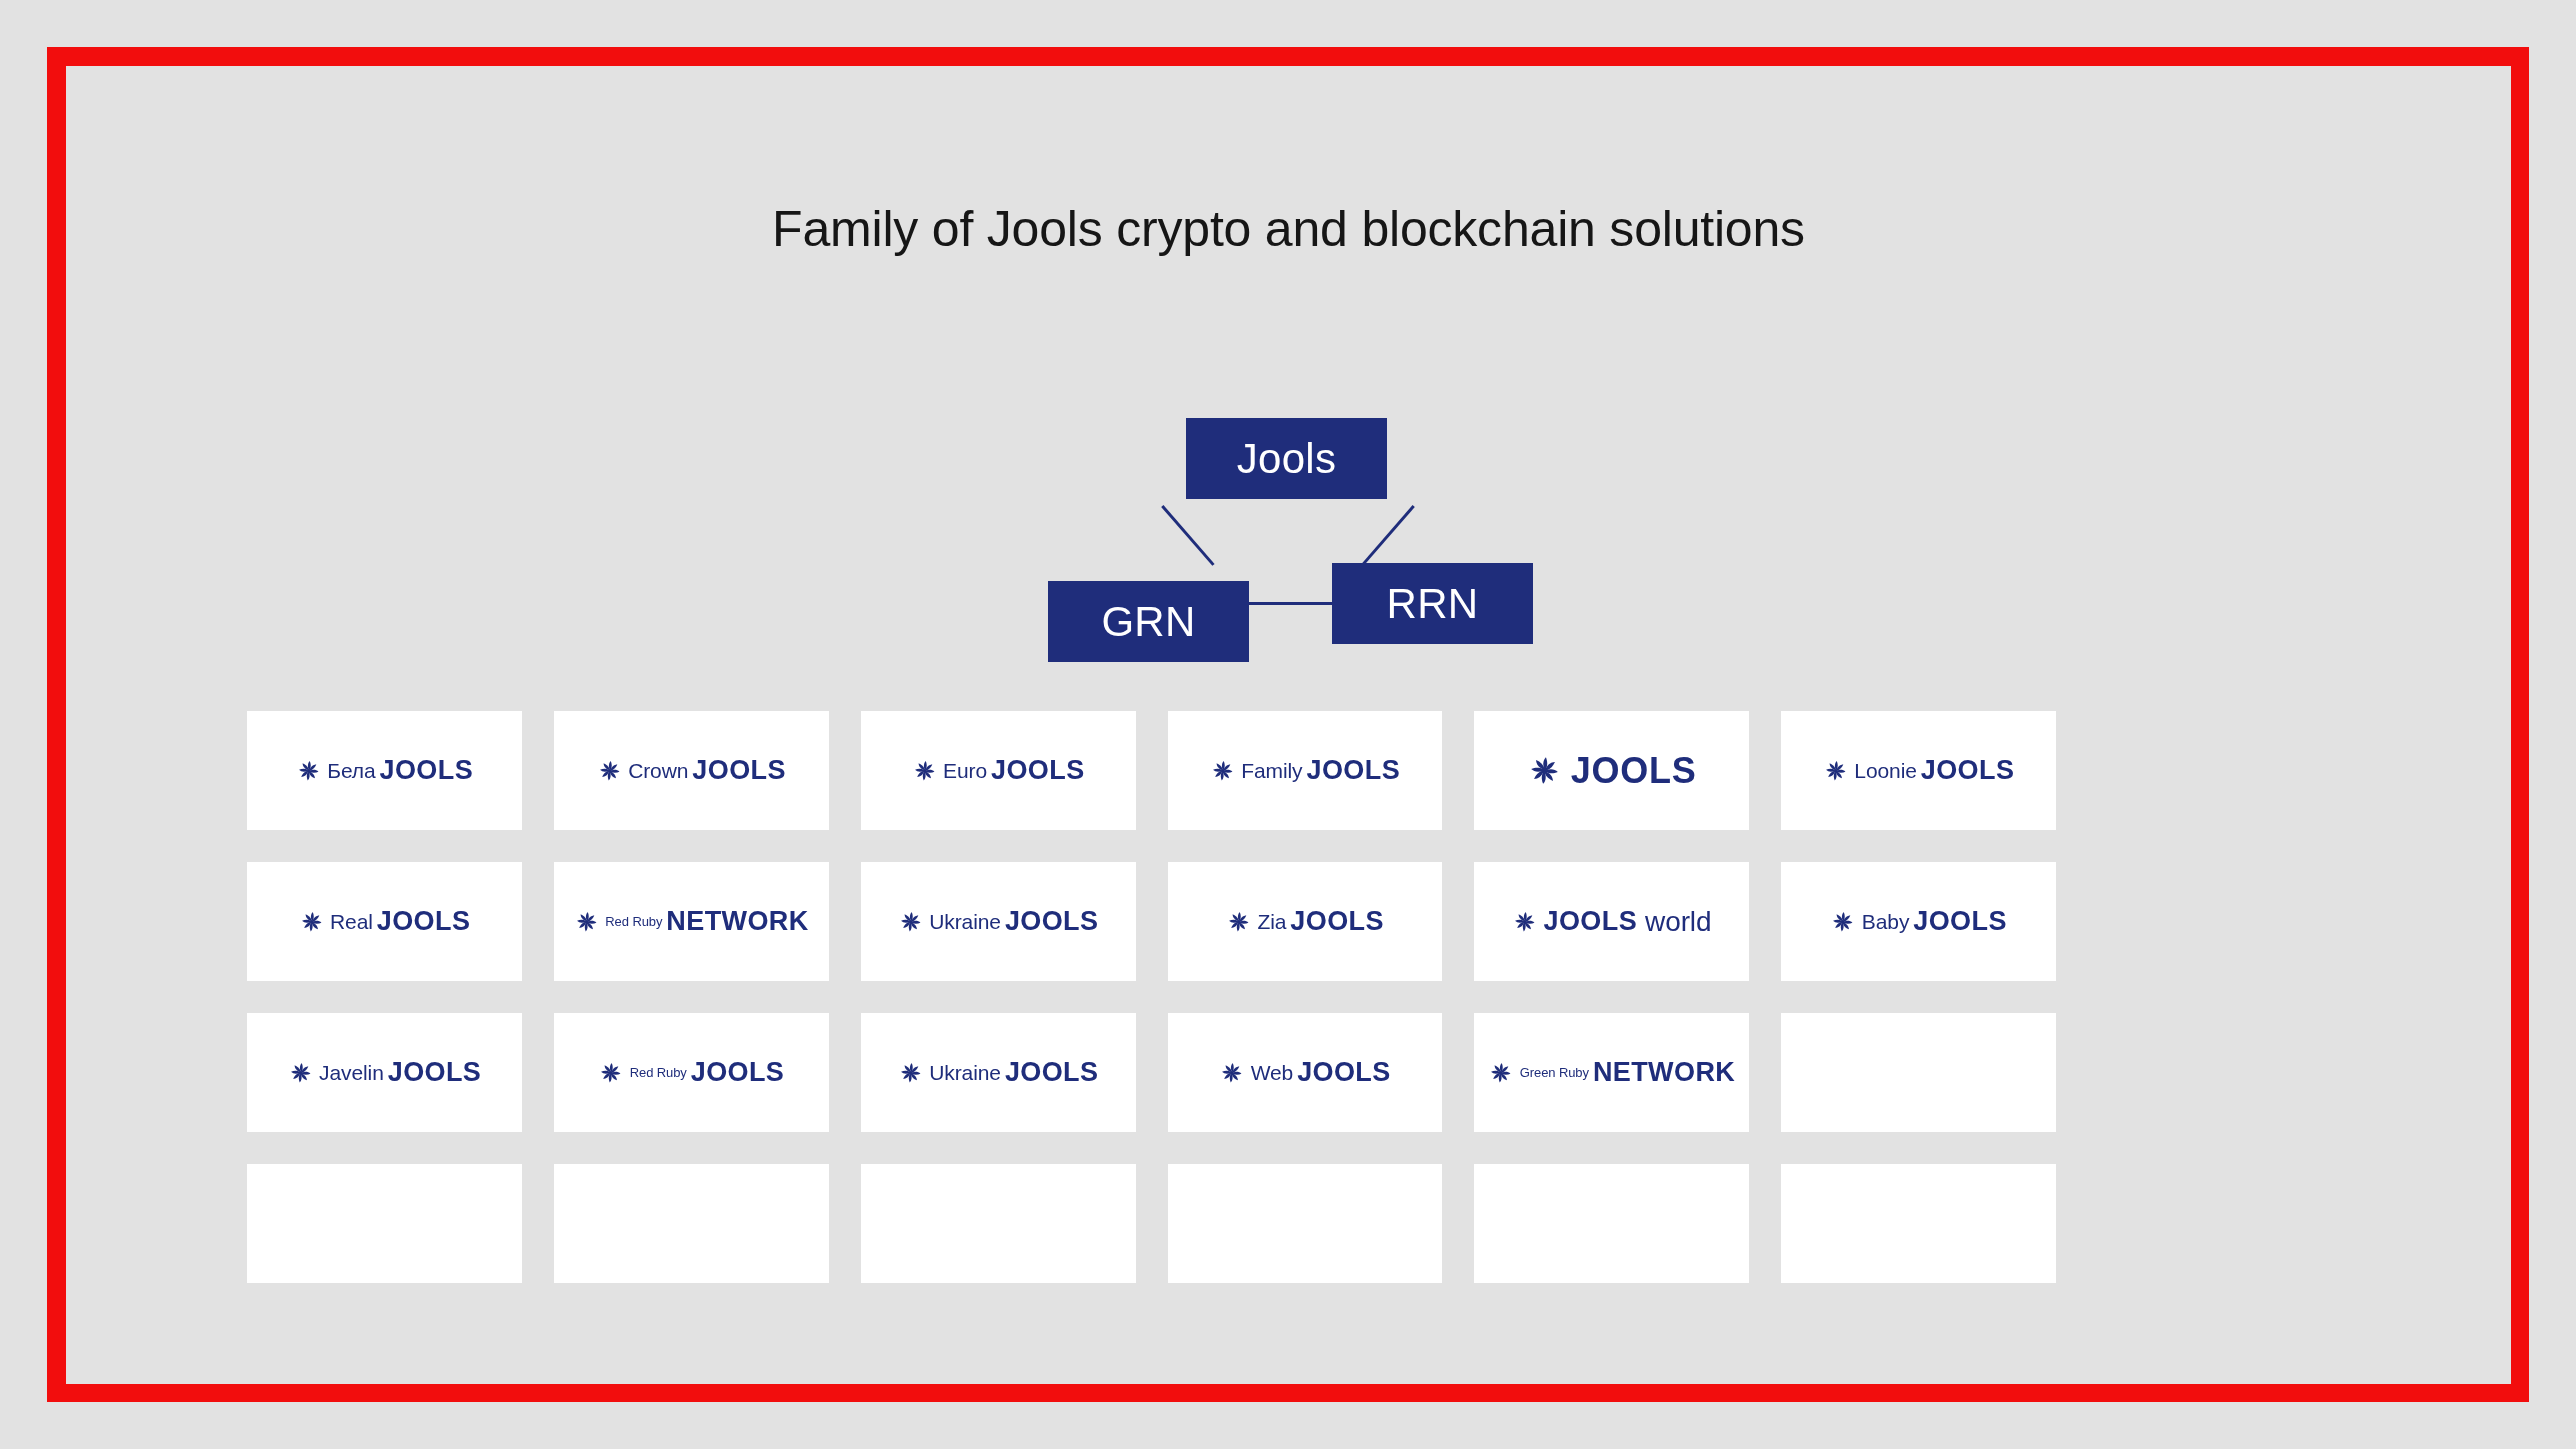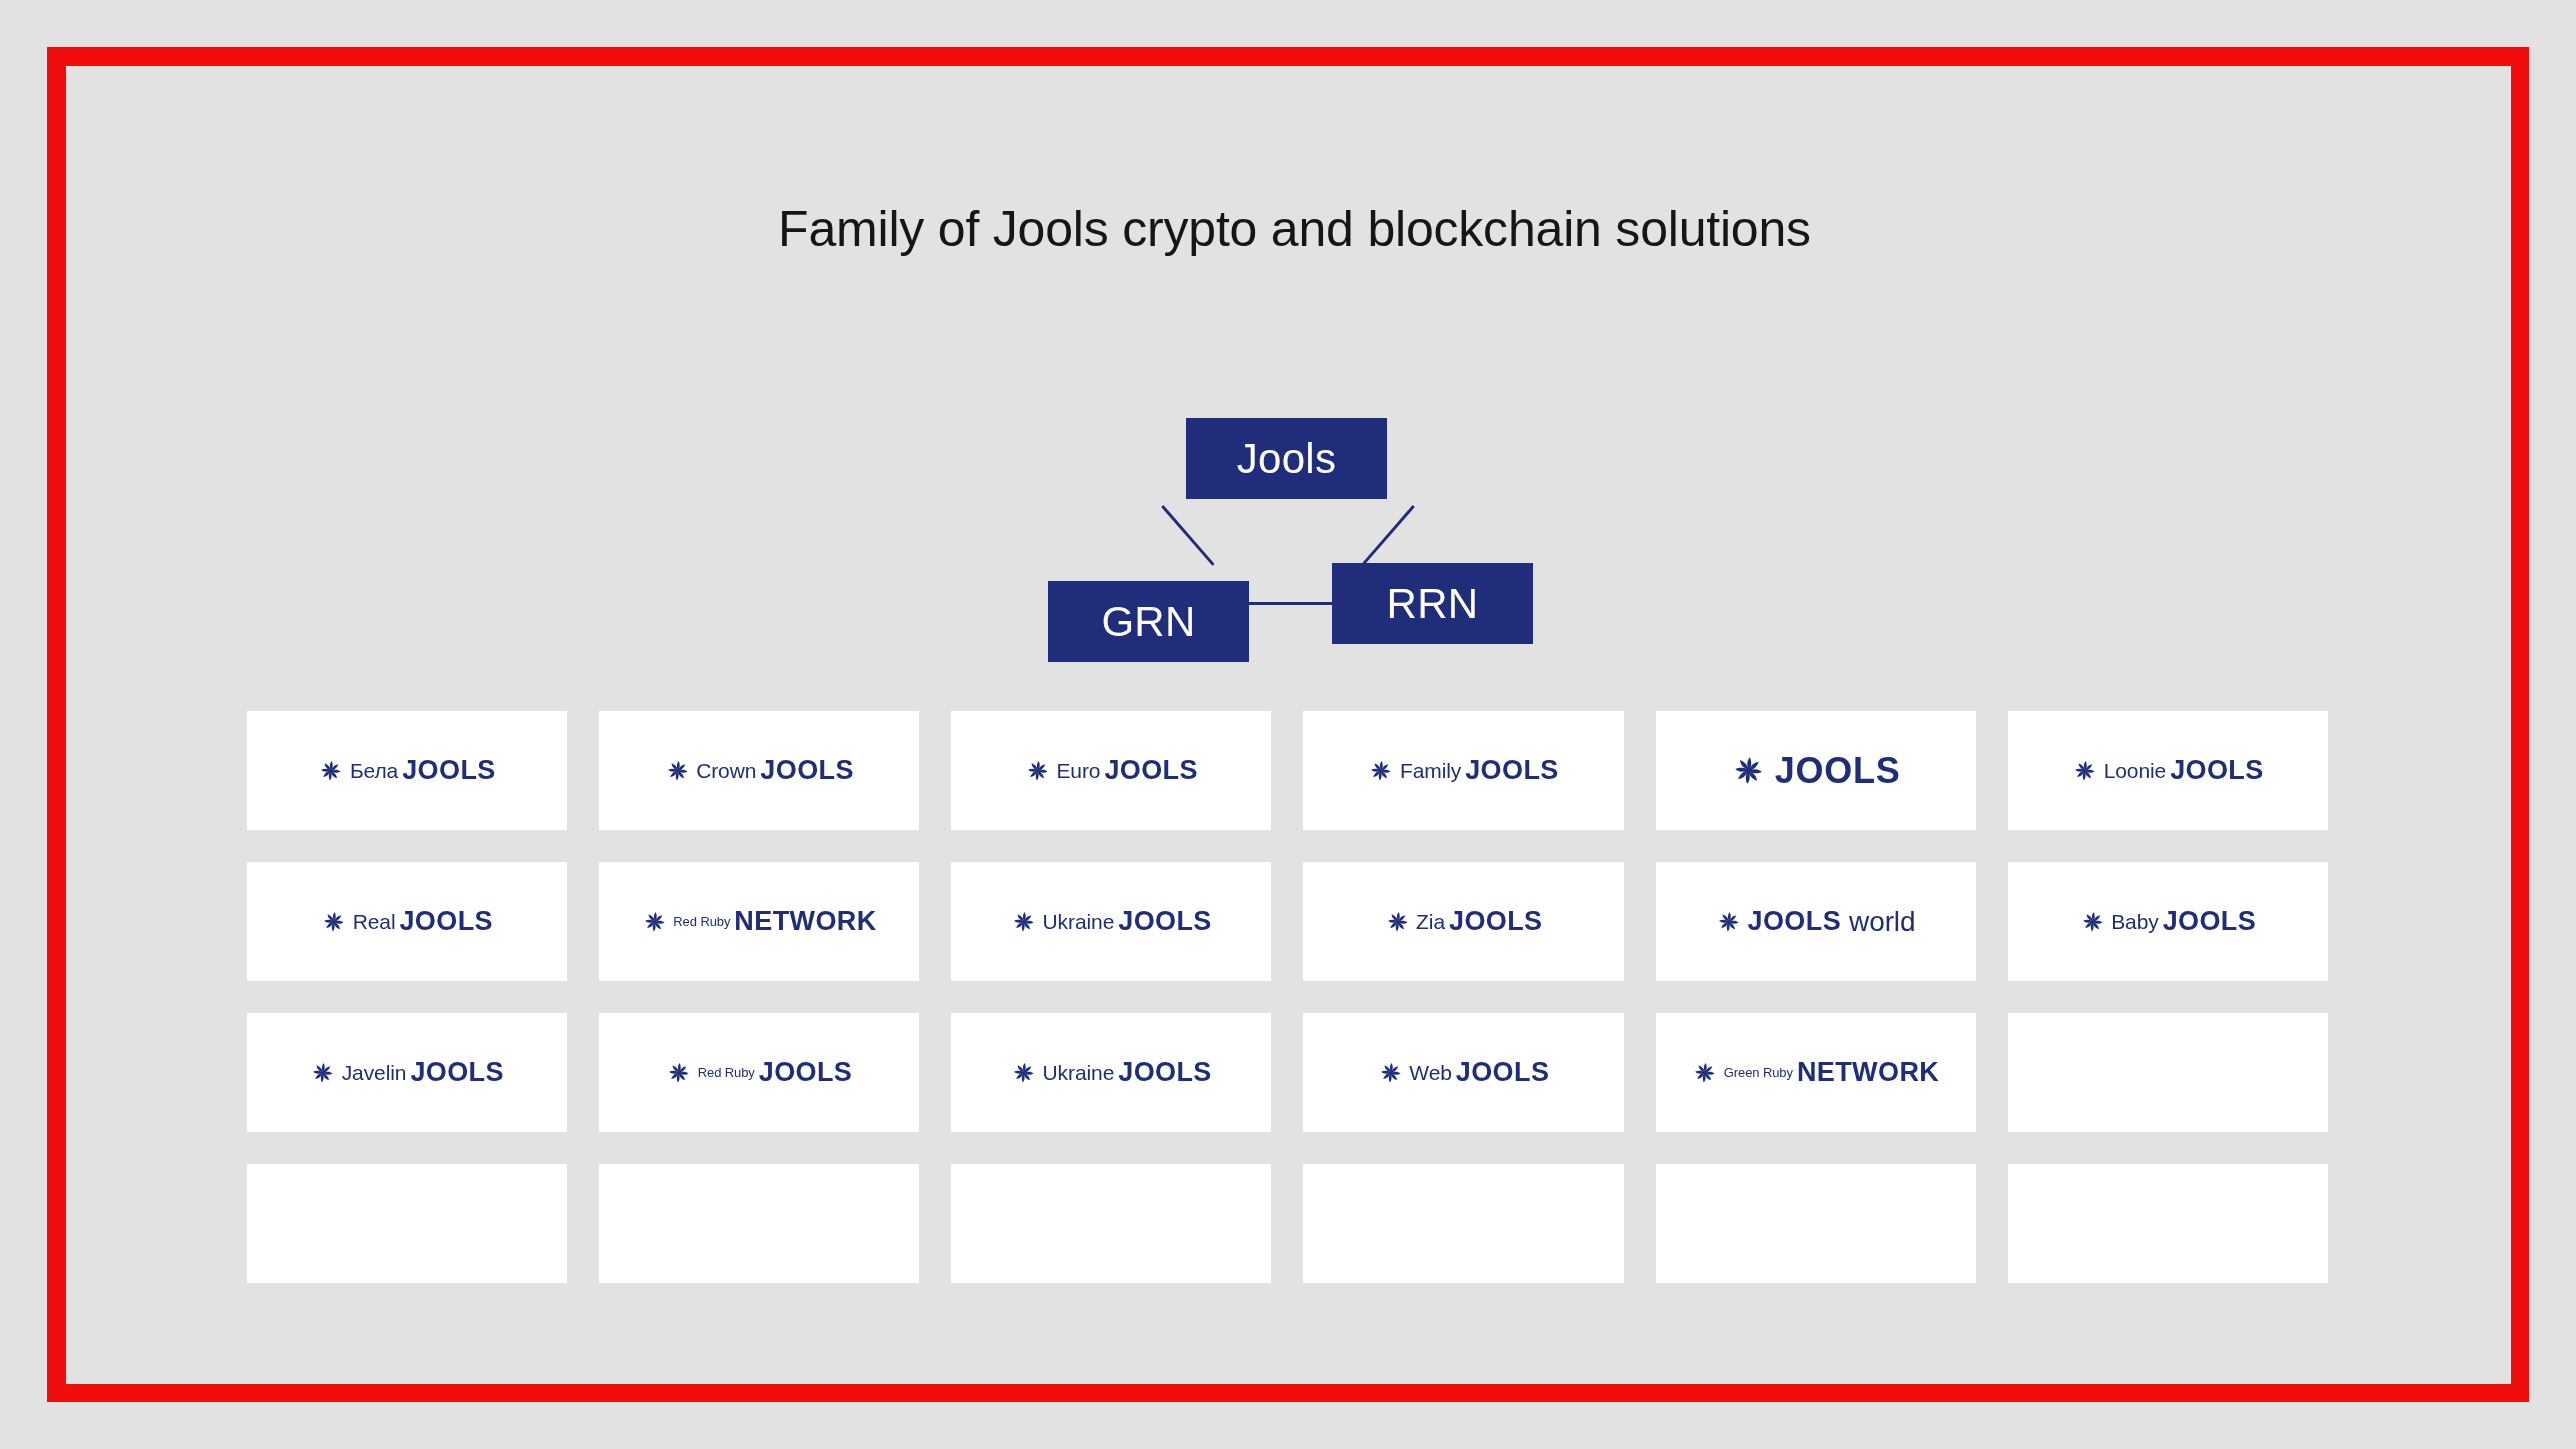--- a/index.html
+++ b/index.html
@@ -42,21 +42,20 @@
     position: absolute;
     left: 0;
     top: 134px;
     width: 2445px;
     text-align: center;
     font-size: 50px;
     font-weight: 400;
     color: #161616;
     letter-spacing: -0.2px;
     white-space: nowrap;
-    padding-left: 6px;
   }
 
   
   #org-chart {
     position: absolute;
     left: 0;
     top: 288px;
     width: 2445px;
     height: 282px;
   }
@@ -115,21 +114,21 @@
     top: 248px;
     width: 83px;
     height: 2.7px;
   }
 
   
   #logo-grid {
     position: absolute;
     left: 181px;
     top: 645px;
-    width: 2081px;
+    width: 1809px;
     display: grid;
     grid-template-columns: repeat(6, 1fr);
     grid-auto-rows: 119px;
     column-gap: 13.4px;
     row-gap: 13.4px;
     gap: 32px;
   }
   .logo-cell {
     background: #ffffff;
     display: flex;

